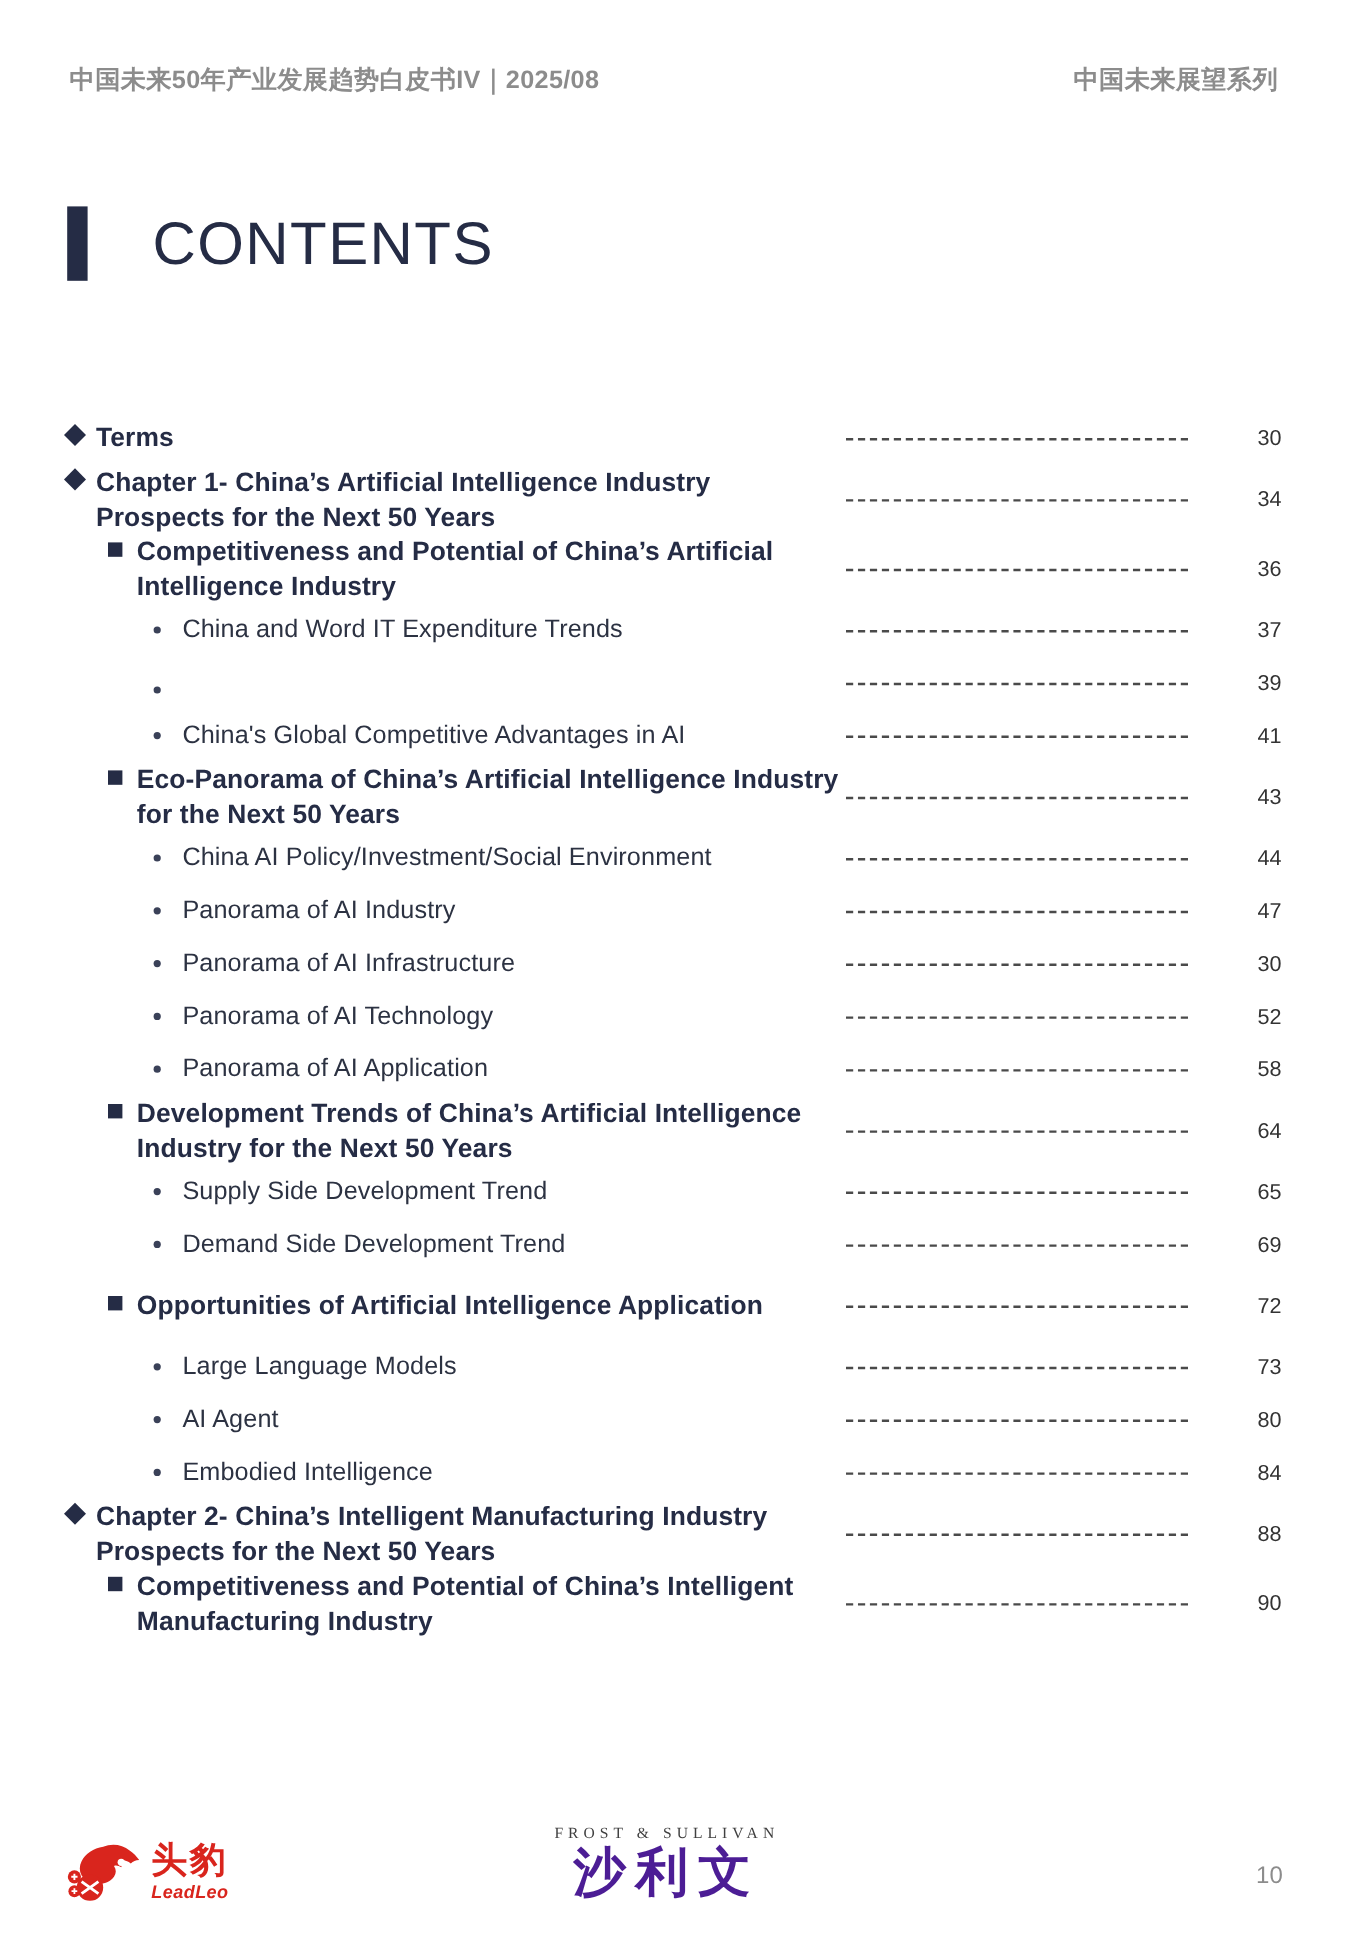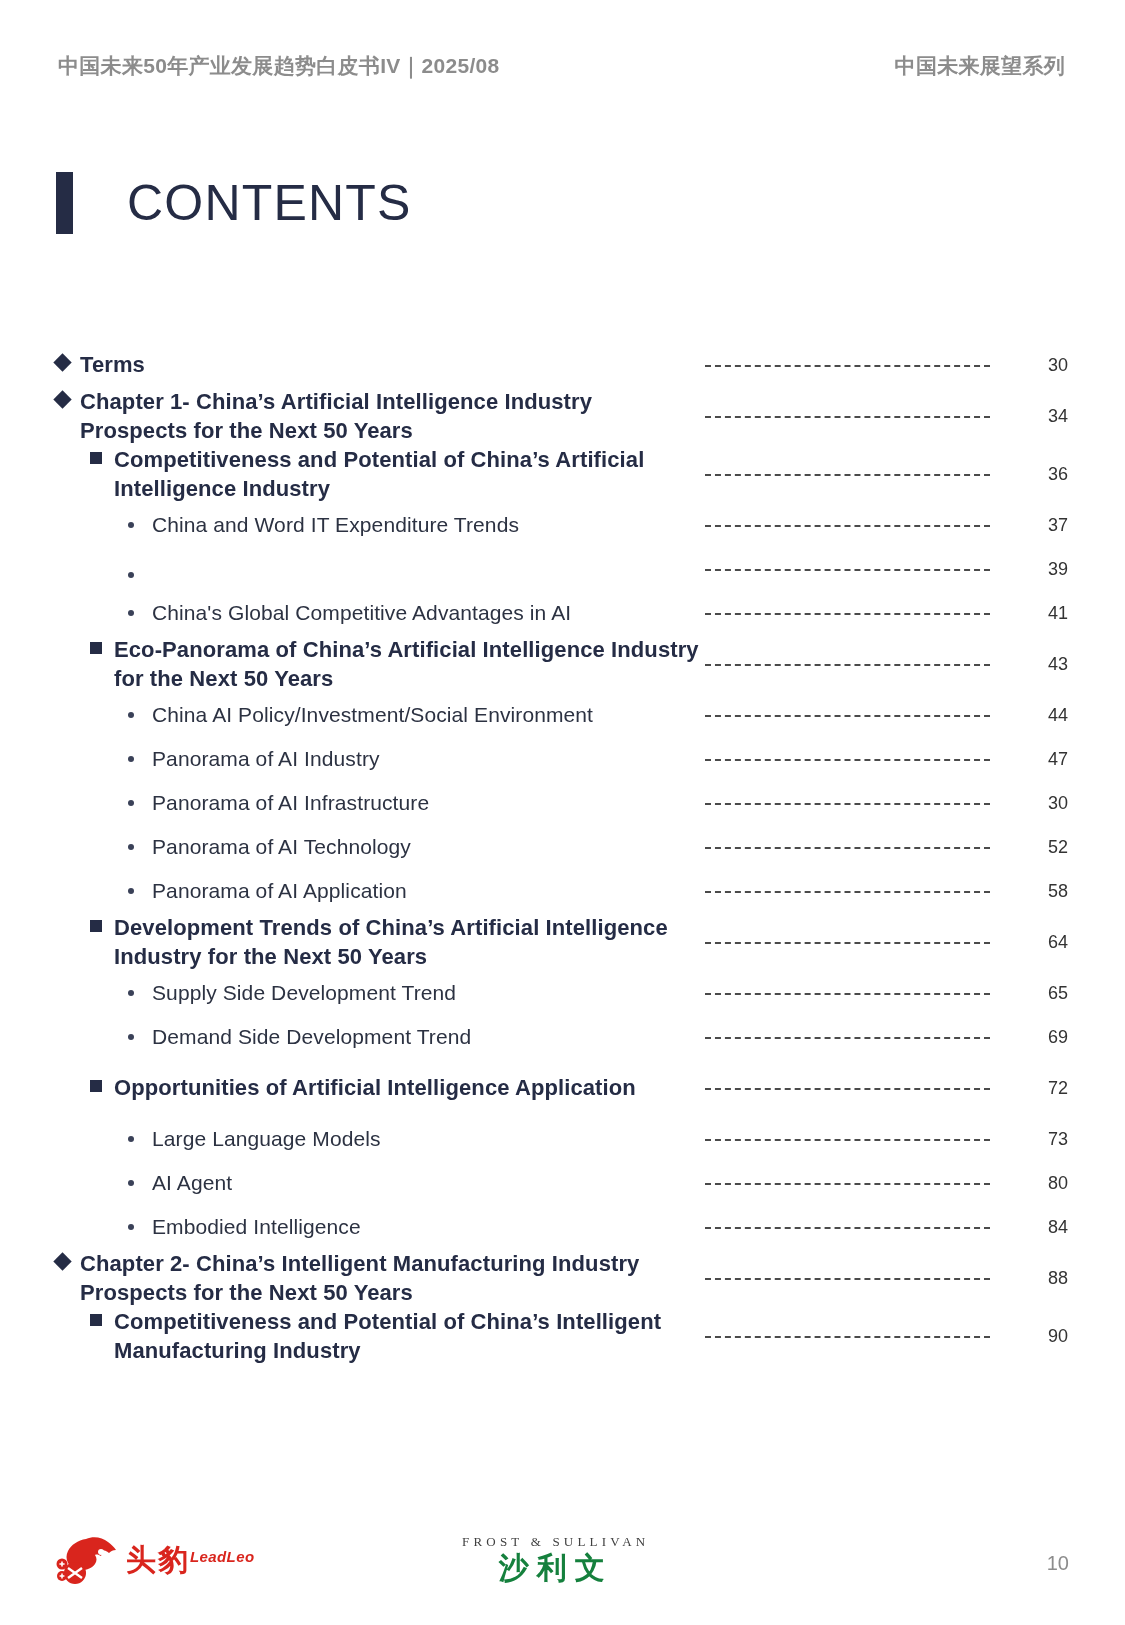--- a/index.html
+++ b/index.html
@@ -174,21 +174,21 @@
     align-items: center;
   }
   .leo-mark {
     width: 62px;
     height: 50px;
     margin-right: 8px;
     flex: 0 0 auto;
   }
   .leo-text {
     display: flex;
-    flex-direction: row;
+    flex-direction: column;
     justify-content: center;
   }
   .leo-cn {
     color: #d9251d;
     font-size: 30px;
     font-weight: 700;
     line-height: 1;
     letter-spacing: 2px;
   }
   .leo-en {
@@ -210,22 +210,22 @@
   .fs-en {
     color: #404040;
     font-family: "Liberation Serif", "DejaVu Serif", serif;
     font-size: 13px;
     letter-spacing: 4.2px;
     line-height: 1;
     margin-bottom: 5px;
     white-space: nowrap;
   }
   .fs-cn {
-    color: #15803d;
-    font-size: 30px;
+    color: #4c1d95;
+    font-size: 44px;
     font-weight: 700;
     line-height: 1;
     letter-spacing: 8px;
     white-space: nowrap;
   }
 
   .folio {
     position: absolute;
     right: 56px;
     bottom: 12px;

